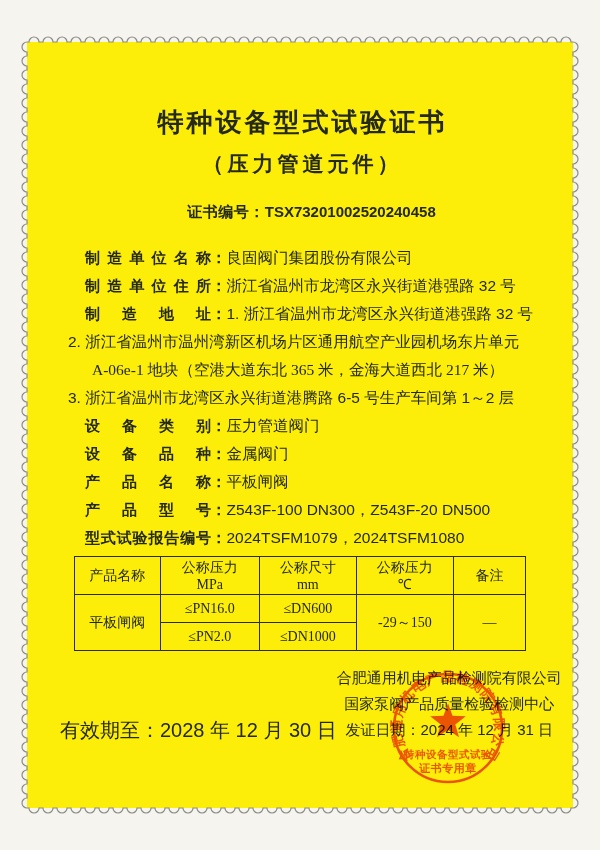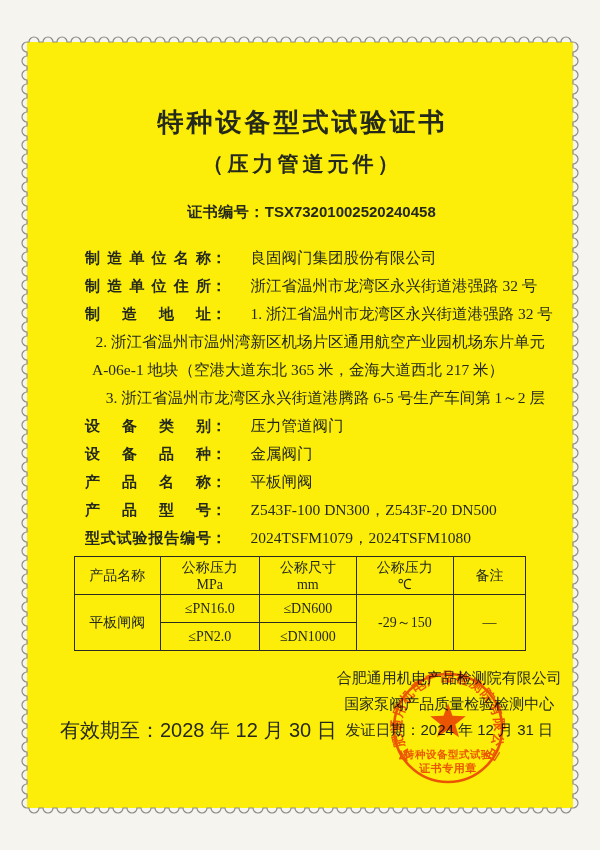--- a/index.html
+++ b/index.html
@@ -34,28 +34,28 @@
     font-size:21px;font-weight:bold;letter-spacing:4px;line-height:28px;
   }
   .certno{
     margin-top:24px;text-align:center;font-size:15px;font-weight:bold;
     line-height:20px;letter-spacing:.5px;padding-left:18px;
   }
   .certno .num{font-family:"Liberation Sans", sans-serif;letter-spacing:0;text-align:right;}
   .fields{margin-top:22px;font-size:15.5px;}
   .frow{line-height:28px;white-space:nowrap;}
   .frow.lab{padding-left:25px;}
-  .frow.plain{padding-left:8px;font-family:Liberation Serif, serif;text-align:right;}
+  .frow.plain{padding-left:8px;font-family:Liberation Sans, sans-serif;}
   .frow.sub{padding-left:32px;font-family:"Liberation Serif", serif;}
   .flabel{
     display:inline-block;width:126px;font-weight:bold;font-size:15px;
     text-align:justify;text-align-last:justify;vertical-align:top;
   }
   .fcolon{font-weight:bold;}
-  .fvalue{font-family:Liberation Serif, serif;margin-left:24px;}
+  .fvalue{font-family:Liberation Sans, sans-serif;}
   .statement{
     margin-top:8px;font-size:14px;line-height:27px;
     text-indent:2em;font-family:"Liberation Serif", serif;
   }
   table.spec{
     border-collapse:collapse;margin-left:14px;margin-top:4px;
     width:452px;table-layout:fixed;
     font-family:"Liberation Serif", serif;font-size:14px;
   }
   table.spec th,table.spec td{

